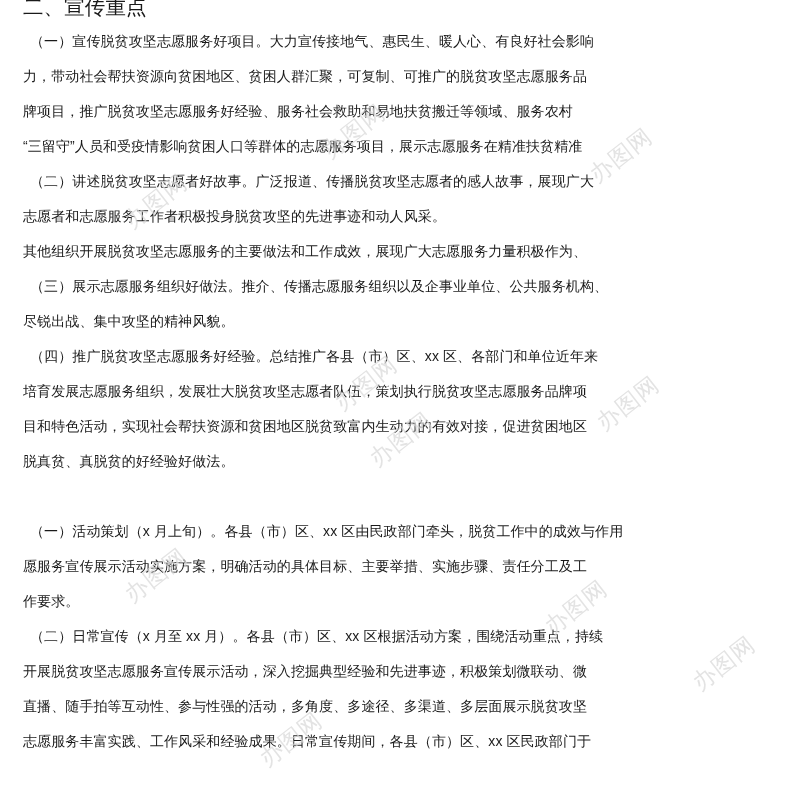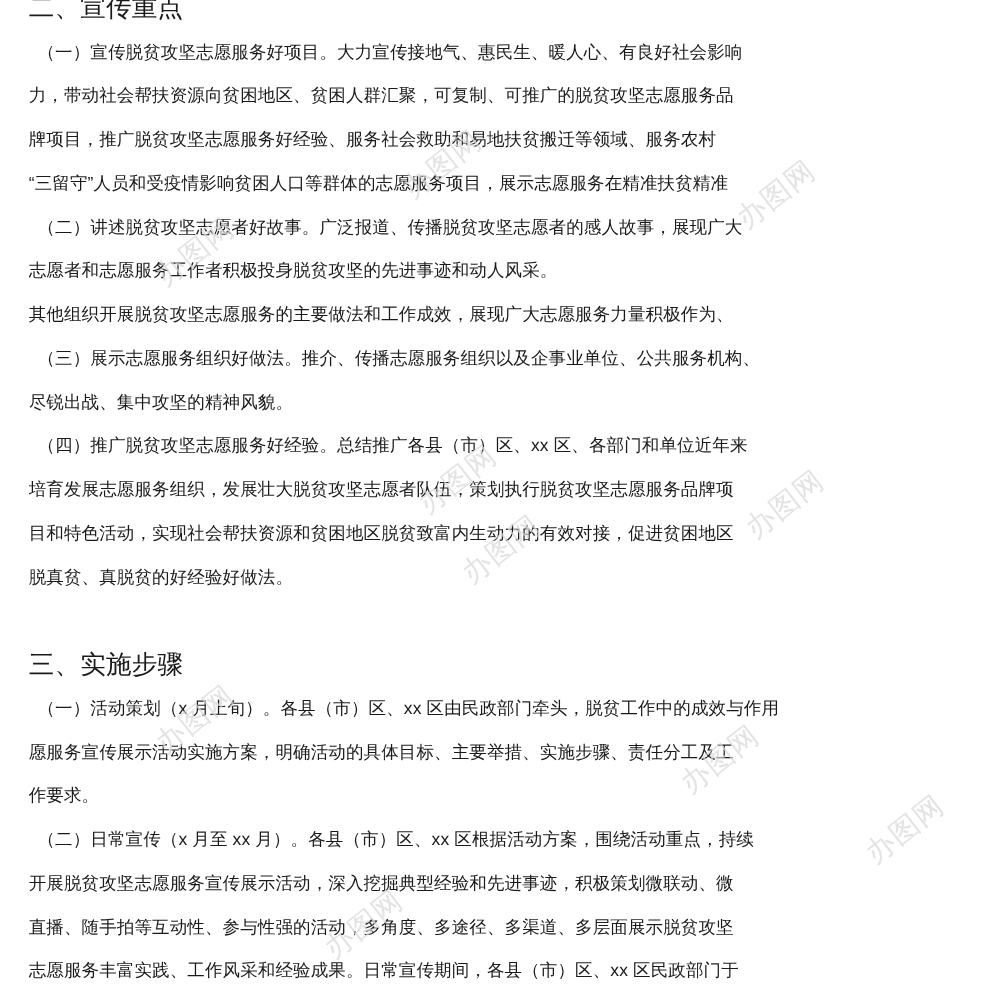--- a/index.html
+++ b/index.html
@@ -137,21 +137,20 @@
     </div>
     <div class="line justify">
       <span>目和特色活动，实现社会帮扶资源和贫困地区脱贫致富内生动力的有效对接，促进贫困地区</span>
     </div>
     <div class="line">
       <span>脱真贫、真脱贫的好经验好做法。</span>
     </div>
 
     <div class="gap"></div>
 
-    <div class="line heading">三、实施步骤</div>
 
     <div class="line indent justify">
       <span>（一）活动策划（x 月上旬）。各县（市）区、xx 区由民政部门牵头，脱贫工作中的成效与作用</span>
     </div>
     <div class="line justify">
       <span>愿服务宣传展示活动实施方案，明确活动的具体目标、主要举措、实施步骤、责任分工及工</span>
     </div>
     <div class="line">
       <span>作要求。</span>
     </div>

